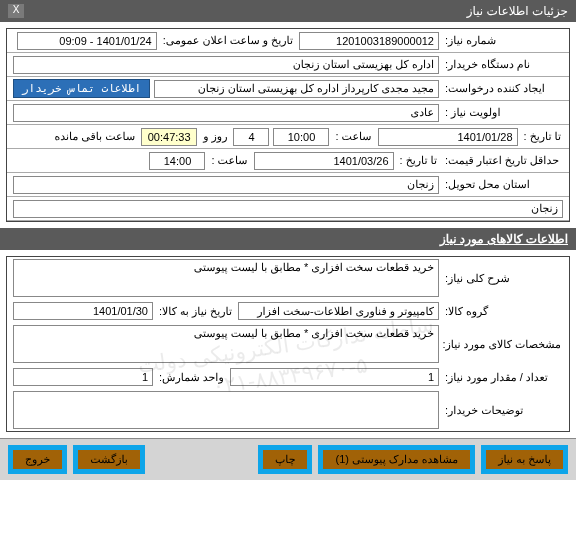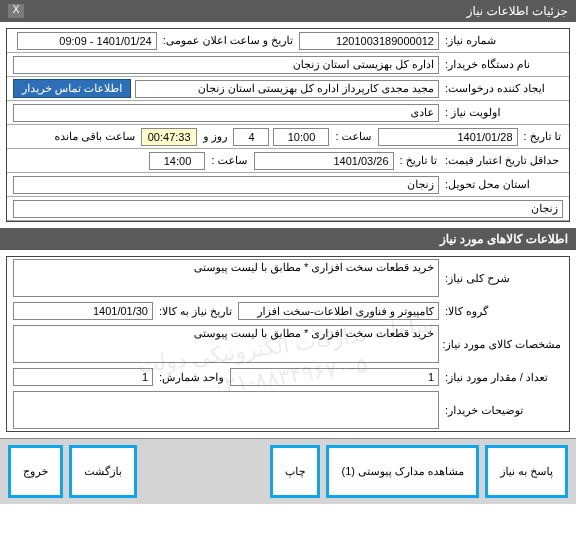--- a/index.html
+++ b/index.html
@@ -74,44 +74,45 @@
   textarea.fld {
     height: 38px;
     resize: none;
     flex: 1 1 auto;
   }
   .btn-blue {
     background: #2c6fb7;
     color: #fff;
     border: 1px solid #1f4f82;
     padding: 2px 8px;
-    font-family: Liberation Serif, serif;
+    font-family: Liberation Mono, monospace;
     font-size: 11px;
     cursor: pointer;
     white-space: nowrap;
   }
   .section-header {
     background: #5a5a5a;
     color: #fff;
     padding: 4px 8px;
     font-weight: bold;
     font-size: 12px;
+    text-decoration: underline;
   }
   .footer {
     background: #d4d4d4;
     border-top: 1px solid #888;
     padding: 6px 8px;
     display: flex;
     gap: 6px;
     align-items: center;
   }
   .btn {
-    background: #ffffff;
-    border: 3px solid #0ea5e9;
-    padding: 17px 12px;
+    background: #a16207;
+    border: 5px solid #0ea5e9;
+    padding: 3px 12px;
     font-family: Tahoma, Arial, sans-serif;
     font-size: 11px;
     cursor: pointer;
     white-space: nowrap;
   }
   .spacer { flex: 1 1 auto; }
   .watermark-wrap {
     position: relative;
   }
   .watermark {

